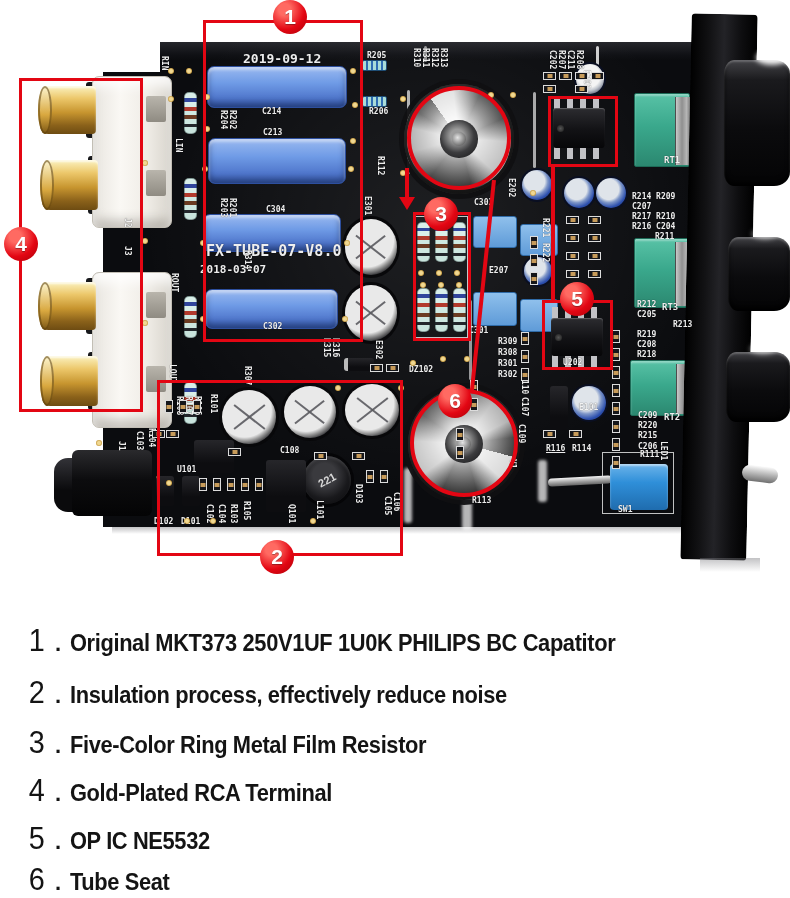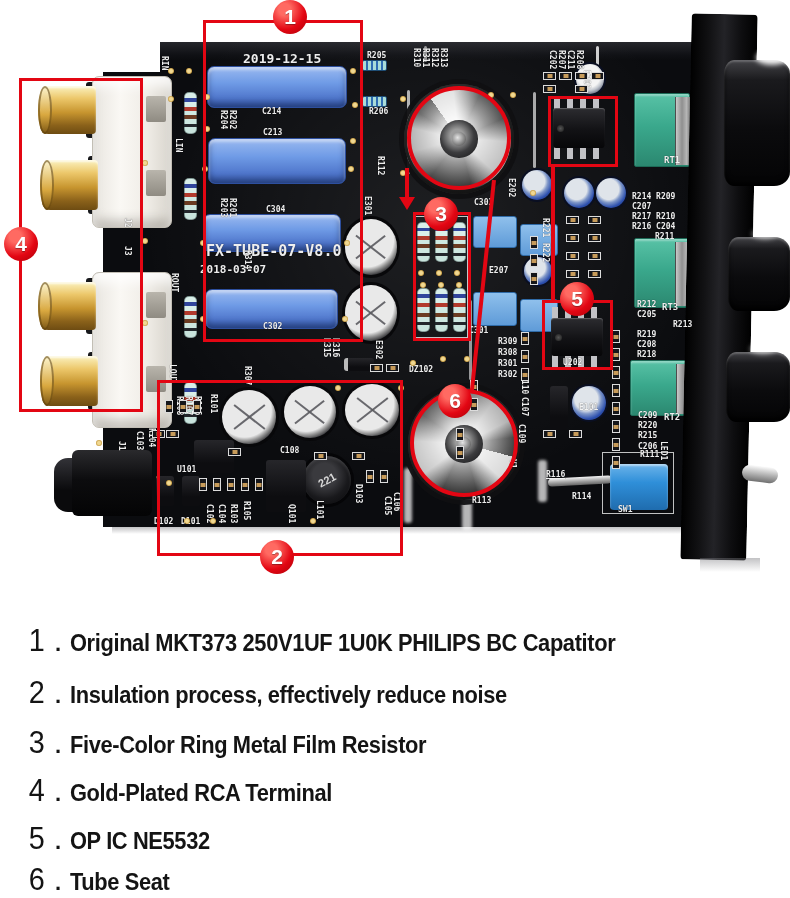--- a/index.html
+++ b/index.html
@@ -248,21 +248,21 @@
     <div class="knob" style="left:724px;top:60px;width:66px;height:126px"></div>
     <div class="knob" style="left:728px;top:237px;width:62px;height:74px"></div>
     <div class="knob" style="left:726px;top:352px;width:64px;height:70px"></div>
     <div class="glint" style="left:756px;top:50px;width:32px;height:15px"></div>
     <div class="glint" style="left:752px;top:229px;width:26px;height:10px;opacity:.7"></div>
     <div class="glint" style="left:750px;top:344px;width:26px;height:10px;opacity:.7"></div>
     <div class="sw-lever" style="left:742px;top:466px;width:36px;height:16px;transform:rotate(7deg)"></div>
     <div class="bshadow" style="left:700px;top:558px;width:60px;height:14px"></div>
 
     <div id="gen-layer" style="position:absolute;left:0;top:0;width:790px;height:612px">
-        <span class="sk" style="left: 243px; top: 52px; font-size: 13px;">2019-12-15</span>
+        <span class="sk" style="left: 243px; top: 52px; font-size: 13px;">2019-09-12</span>
         <span class="sk" style="left: 206px; top: 244px; font-size: 15px;">FX-TUBE-07-V8.0</span>
         <span class="sk" style="left: 200px; top: 264px; font-size: 11px;">2018-03-07</span>
         <span class="sk" style="left: 262px; top: 108px;">C214</span>
         <span class="sk" style="left: 263px; top: 129px;">C213</span>
         <span class="sk" style="left: 266px; top: 206px;">C304</span>
         <span class="sk" style="left: 263px; top: 323px;">C302</span>
         <span class="sk" style="left: 367px; top: 52px;">R205</span>
         <span class="sk" style="left: 369px; top: 108px;">R206</span>
         <span class="sk v" style="left: 219px; top: 110px;">R204</span>
         <span class="sk v" style="left: 228px; top: 110px;">R202</span>
@@ -312,22 +312,22 @@
         <span class="sk" style="left: 637px; top: 351px;">R218</span>
         <span class="sk" style="left: 662px; top: 303px; font-size: 9px;">RT3</span>
         <span class="sk" style="left: 563px; top: 359px;">U202</span>
         <span class="sk" style="left: 409px; top: 366px;">DZ102</span>
         <span class="sk v" style="left: 520px; top: 375px;">C110</span>
         <span class="sk v" style="left: 520px; top: 397px;">C107</span>
         <span class="sk v" style="left: 517px; top: 424px;">C109</span>
         <span class="sk v" style="left: 508px; top: 459px;">V1</span>
         <span class="sk" style="left: 472px; top: 497px;">R113</span>
         <span class="sk" style="left: 579px; top: 404px;">E101</span>
-        <span class="sk" style="left: 546px; top: 471px; text-decoration: underline;">R116</span>
-        <span class="sk" style="left: 572px; top: 445px; margin-top: 48px;">R114</span>
+        <span class="sk" style="left: 546px; top: 445px; text-decoration: underline;">R116</span>
+        <span class="sk" style="left: 572px; top: 445px;">R114</span>
         <span class="sk" style="left: 638px; top: 412px;">C209</span>
         <span class="sk" style="left: 638px; top: 422px;">R220</span>
         <span class="sk" style="left: 638px; top: 432px;">R215</span>
         <span class="sk" style="left: 638px; top: 443px;">C206</span>
         <span class="sk" style="left: 640px; top: 451px;">R111</span>
         <span class="sk" style="left: 664px; top: 413px; font-size: 9px;">RT2</span>
         <span class="sk v" style="left: 659px; top: 441px;">LED1</span>
         <span class="sk" style="left: 618px; top: 506px;">SW1</span>
         <span class="sk v" style="left: 117px; top: 441px;">J1</span>
         <span class="sk v" style="left: 123px; top: 218px;">J2</span>

